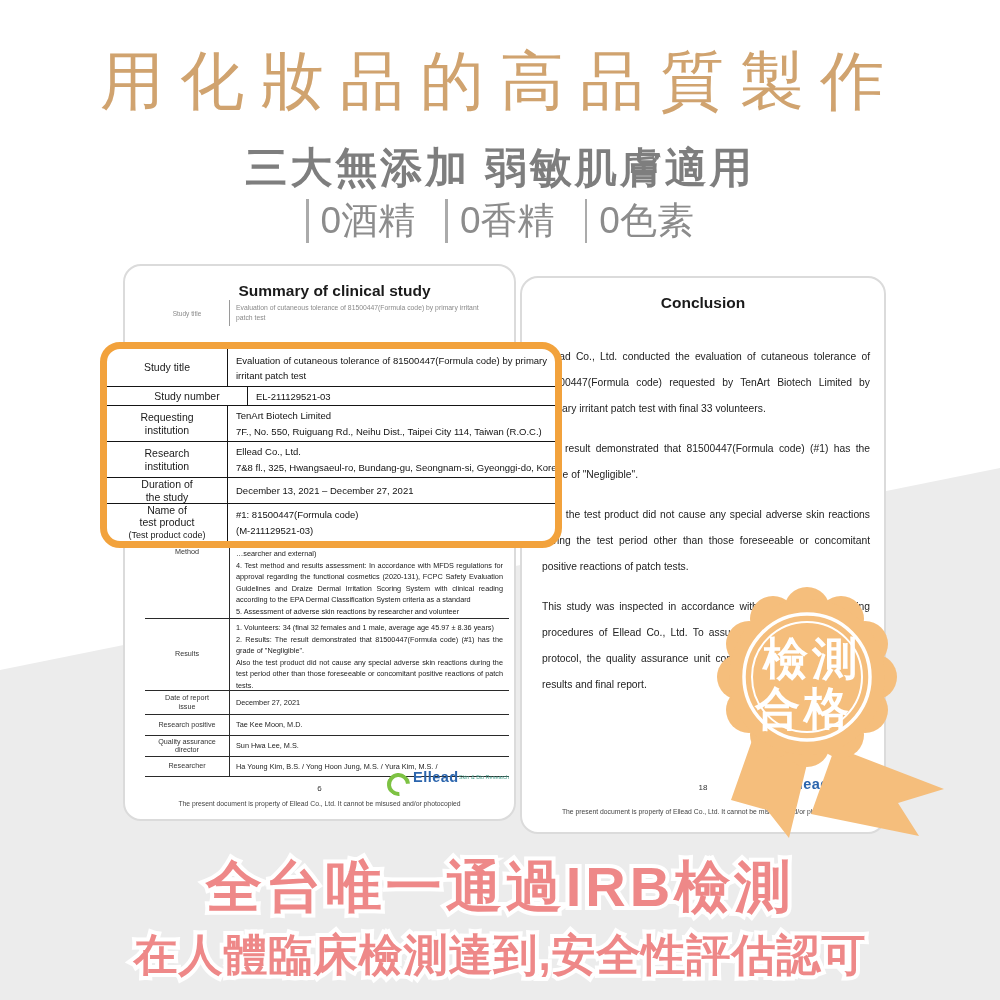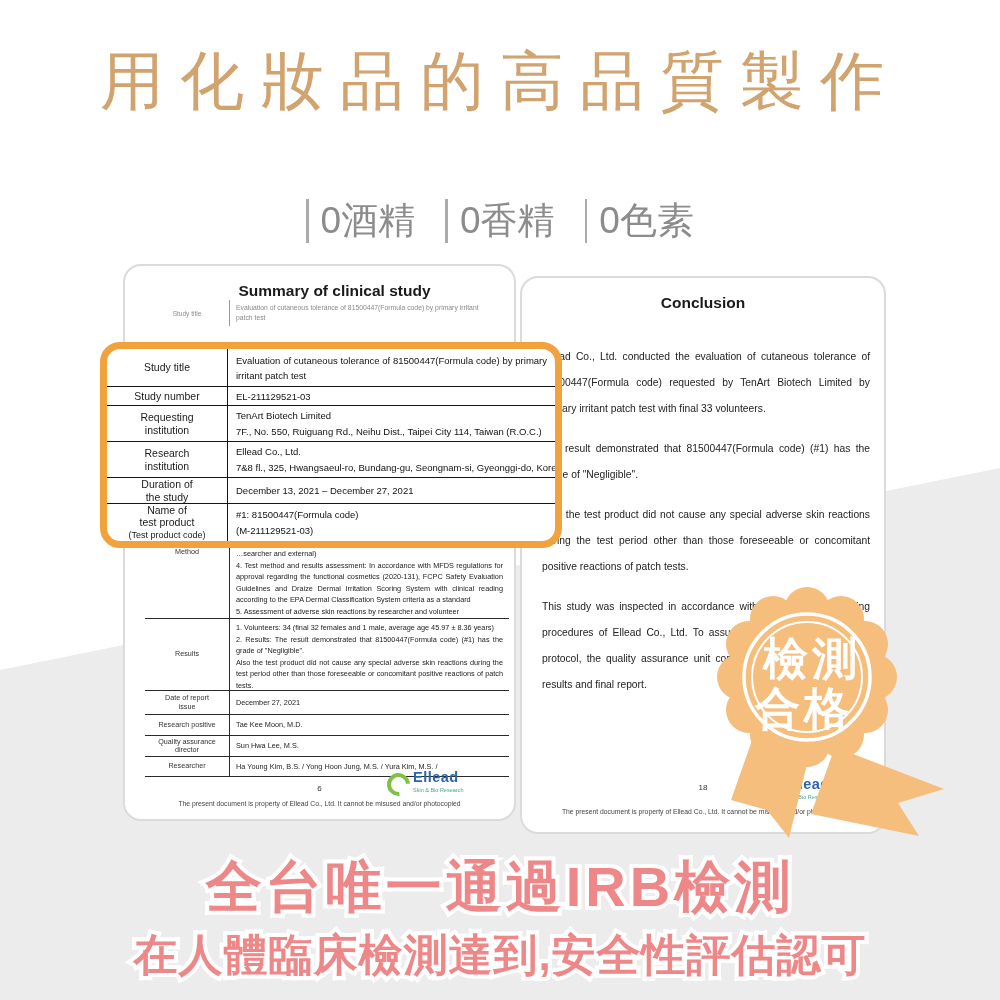--- a/index.html
+++ b/index.html
@@ -46,21 +46,21 @@
   .lt-value{flex:1;border-left:1.1px solid #2a2a2a;padding:3px 6px;font-size:7.3px;
             text-align:justify;line-height:11.5px;color:#222;}
   .lt-value .nw{white-space:nowrap;overflow:hidden;}
 
   
   .page-num{position:absolute;width:100%;text-align:center;font-size:8px;color:#333;}
   .doc-notice{position:absolute;left:0;width:100%;text-align:center;font-size:6.8px;color:#444;}
   .logo{position:absolute;display:flex;align-items:flex-start;}
   .logo-c{width:15px;height:15px;border:4px solid #7DC243;border-right-color:transparent;
           border-radius:50%;transform:rotate(40deg);margin-right:3px;margin-top:2px;}
-  .logo-text{display:flex;flex-direction:column;line-height:13px;}
+  .logo-text{display:flex;flex-direction:row;line-height:13px;}
   .logo-name{font-size:14.5px;font-weight:bold;color:#2B65AD;letter-spacing:0.5px;}
   .logo-sub{font-size:5.5px;color:#4CA390;}
 
   
   .conclusion-body{position:absolute;left:20px;top:66px;width:328px;font-size:10.3px;
                    line-height:26px;color:#222;text-align:justify;}
   .conclusion-body p{margin:0 0 14px 0;}
 
   
   .hl-box{position:absolute;left:100px;top:342px;width:462px;height:206px;background:#fff;
@@ -86,20 +86,21 @@
   .b2{top:926px;font-size:44px;letter-spacing:1px;}
 </style>
 </head>
 <body>
 
 <div class="canvas">
 
   <div class="gray-band"></div>
 
   <h1 class="main-title">用化妝品的高品質製作</h1>
+  <div class="subtitle">三大無添加 弱敏肌膚適用</div>
 
   <div class="features">
     <span class="feature">
         <span class="bar"></span>
         <span>0酒精</span>
       </span>
     <span class="feature">
         <span class="bar"></span>
         <span>0香精</span>
       </span>
@@ -190,21 +191,21 @@
     <div class="doc-notice" style="top:534px;">The present document is property of Ellead Co., Ltd. It cannot be misused and/or photocopied</div>
   </div>
 
   <div class="hl-box">
     <div class="hl-row" style="height:38px;">
       <div class="hl-label">Study title</div>
       <div class="hl-value">
         <div class="just">Evaluation of cutaneous tolerance of 81500447(Formula code) by primary irritant patch test</div>
       </div>
     </div>
-    <div class="hl-row" style="height:19px;">
+    <div class="hl-row" style="height:19px;padding-left:20px;">
       <div class="hl-label">Study number</div>
       <div class="hl-value">
         <div class="nw">EL-211129521-03</div>
       </div>
     </div>
     <div class="hl-row" style="height:36px;">
       <div class="hl-label">
         <span>Requesting</span>
         <span>institution</span>
       </div>

